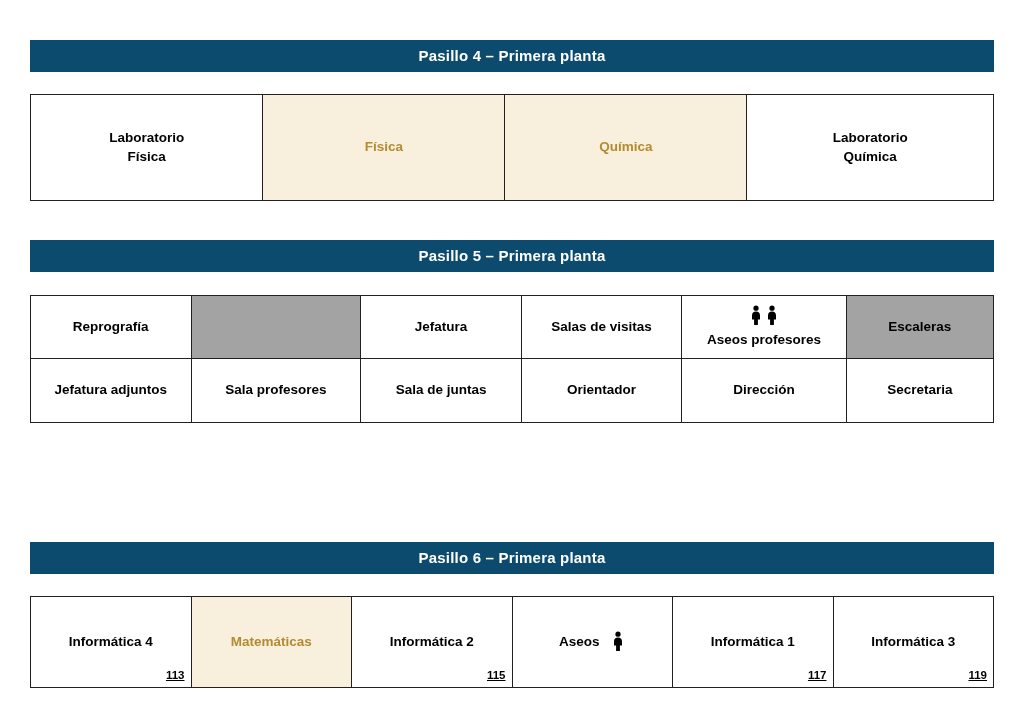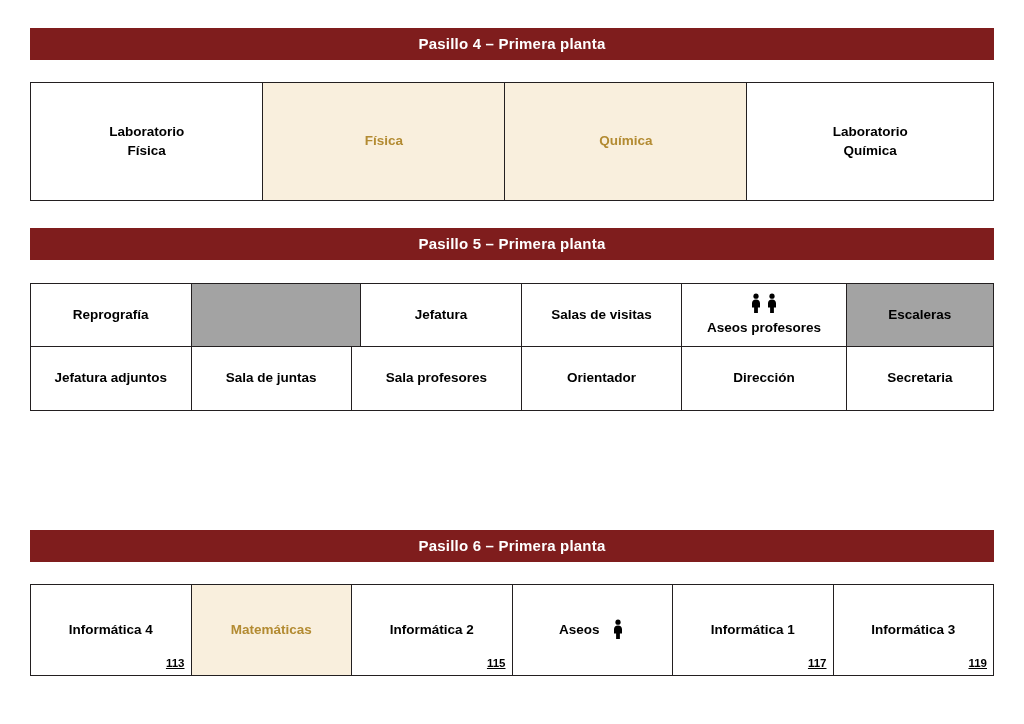--- a/index.html
+++ b/index.html
@@ -19,22 +19,22 @@
     position: relative;
     width: 1024px;
     height: 724px;
   }
   .section {
     position: absolute;
     left: 0;
     width: 1024px;
   }
   .banner {
-    margin: 0 30px;
-    background: #7f1d1d;
+    margin: 12px 30px;
+    background: #0c4a6e;
     color: #ffffff;
     font-weight: bold;
     font-size: 15px;
     text-align: center;
     padding: 7px 0 8px 0;
     letter-spacing: 0.2px;
   }
   .rowgroup {
     margin: 0 30px;
     border: 1px solid #231f20;
@@ -95,21 +95,21 @@
     vertical-align: -2px;
   }
   .row-inline {
     display: flex;
     align-items: center;
     justify-content: space-between;
   }
 
   
   #sec-p4 { top: 28px; }
-  #sec-p4 .rowgroup { height: 119px; margin-top: 22px; }
+  #sec-p4 .rowgroup { height: 107px; margin-top: 22px; }
   #sec-p5 { top: 228px; }
   #sec-p5 .rowgroup { height: 64px; }
   #sec-p5 .rowgroup.first { margin-top: 23px; }
   #sec-p6 { top: 530px; }
   #sec-p6 .rowgroup { height: 92px; margin-top: 22px; }
 </style>
 </head>
 <body>
 
 <div class="page">
@@ -159,25 +159,25 @@
           <span class="label">Aseos profesores</span>
         </div>
         <div class="cell mint" style="flex: 1.48 1 0%;">
           <span class="label">Escaleras</span>
         </div>
       </div>
     <div class="rowgroup" id="p5r1">
         <div class="cell" style="flex: 1.62 1 0%;">
           <span class="label">Jefatura adjuntos</span>
         </div>
-        <div class="cell" style="flex: 1.62 1 0%;">
-          <span class="label">Sala de juntas</span>
-        </div>
         <div class="cell" style="flex: 1.72 1 0%;">
           <span class="label">Sala profesores</span>
+        </div>
+        <div class="cell" style="flex: 1.62 1 0%;">
+          <span class="label">Sala de juntas</span>
         </div>
         <div class="cell" style="flex: 1.62 1 0%;">
           <span class="label">Orientador</span>
         </div>
         <div class="cell" style="flex: 1.66 1 0%;">
           <span class="label">Dirección</span>
         </div>
         <div class="cell" style="flex: 1.48 1 0%;">
           <span class="label">Secretaria</span>
         </div>

